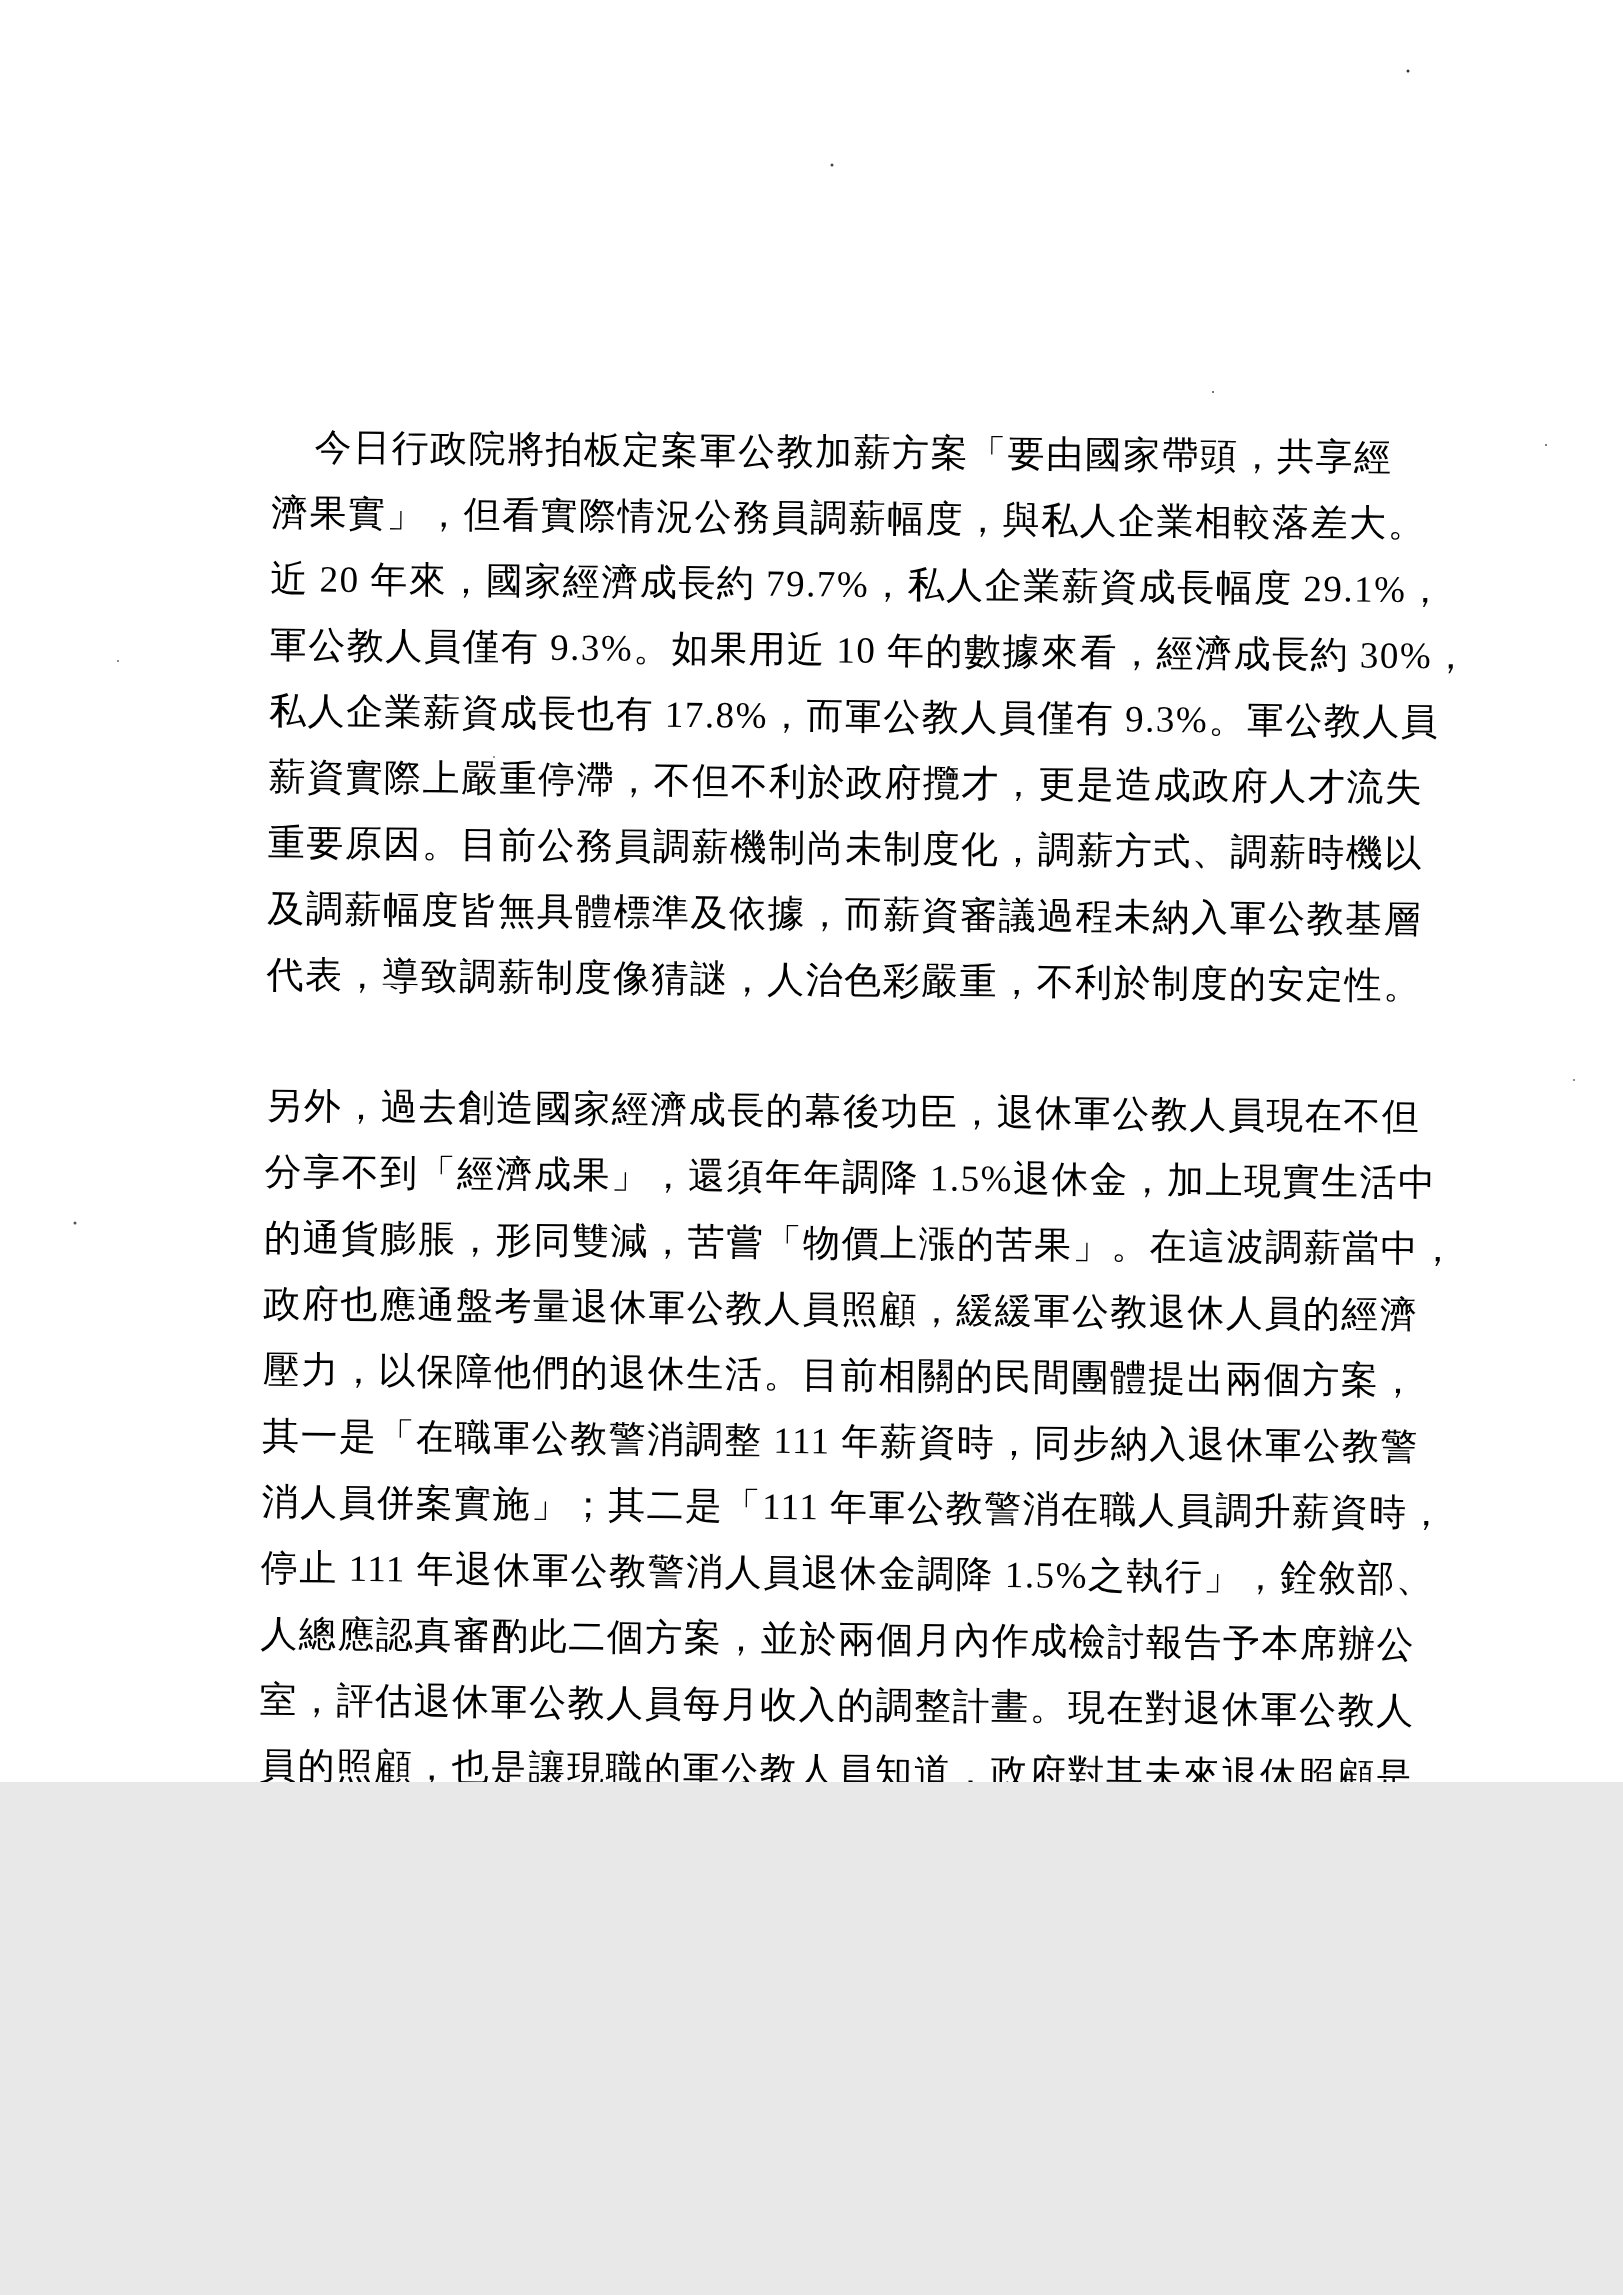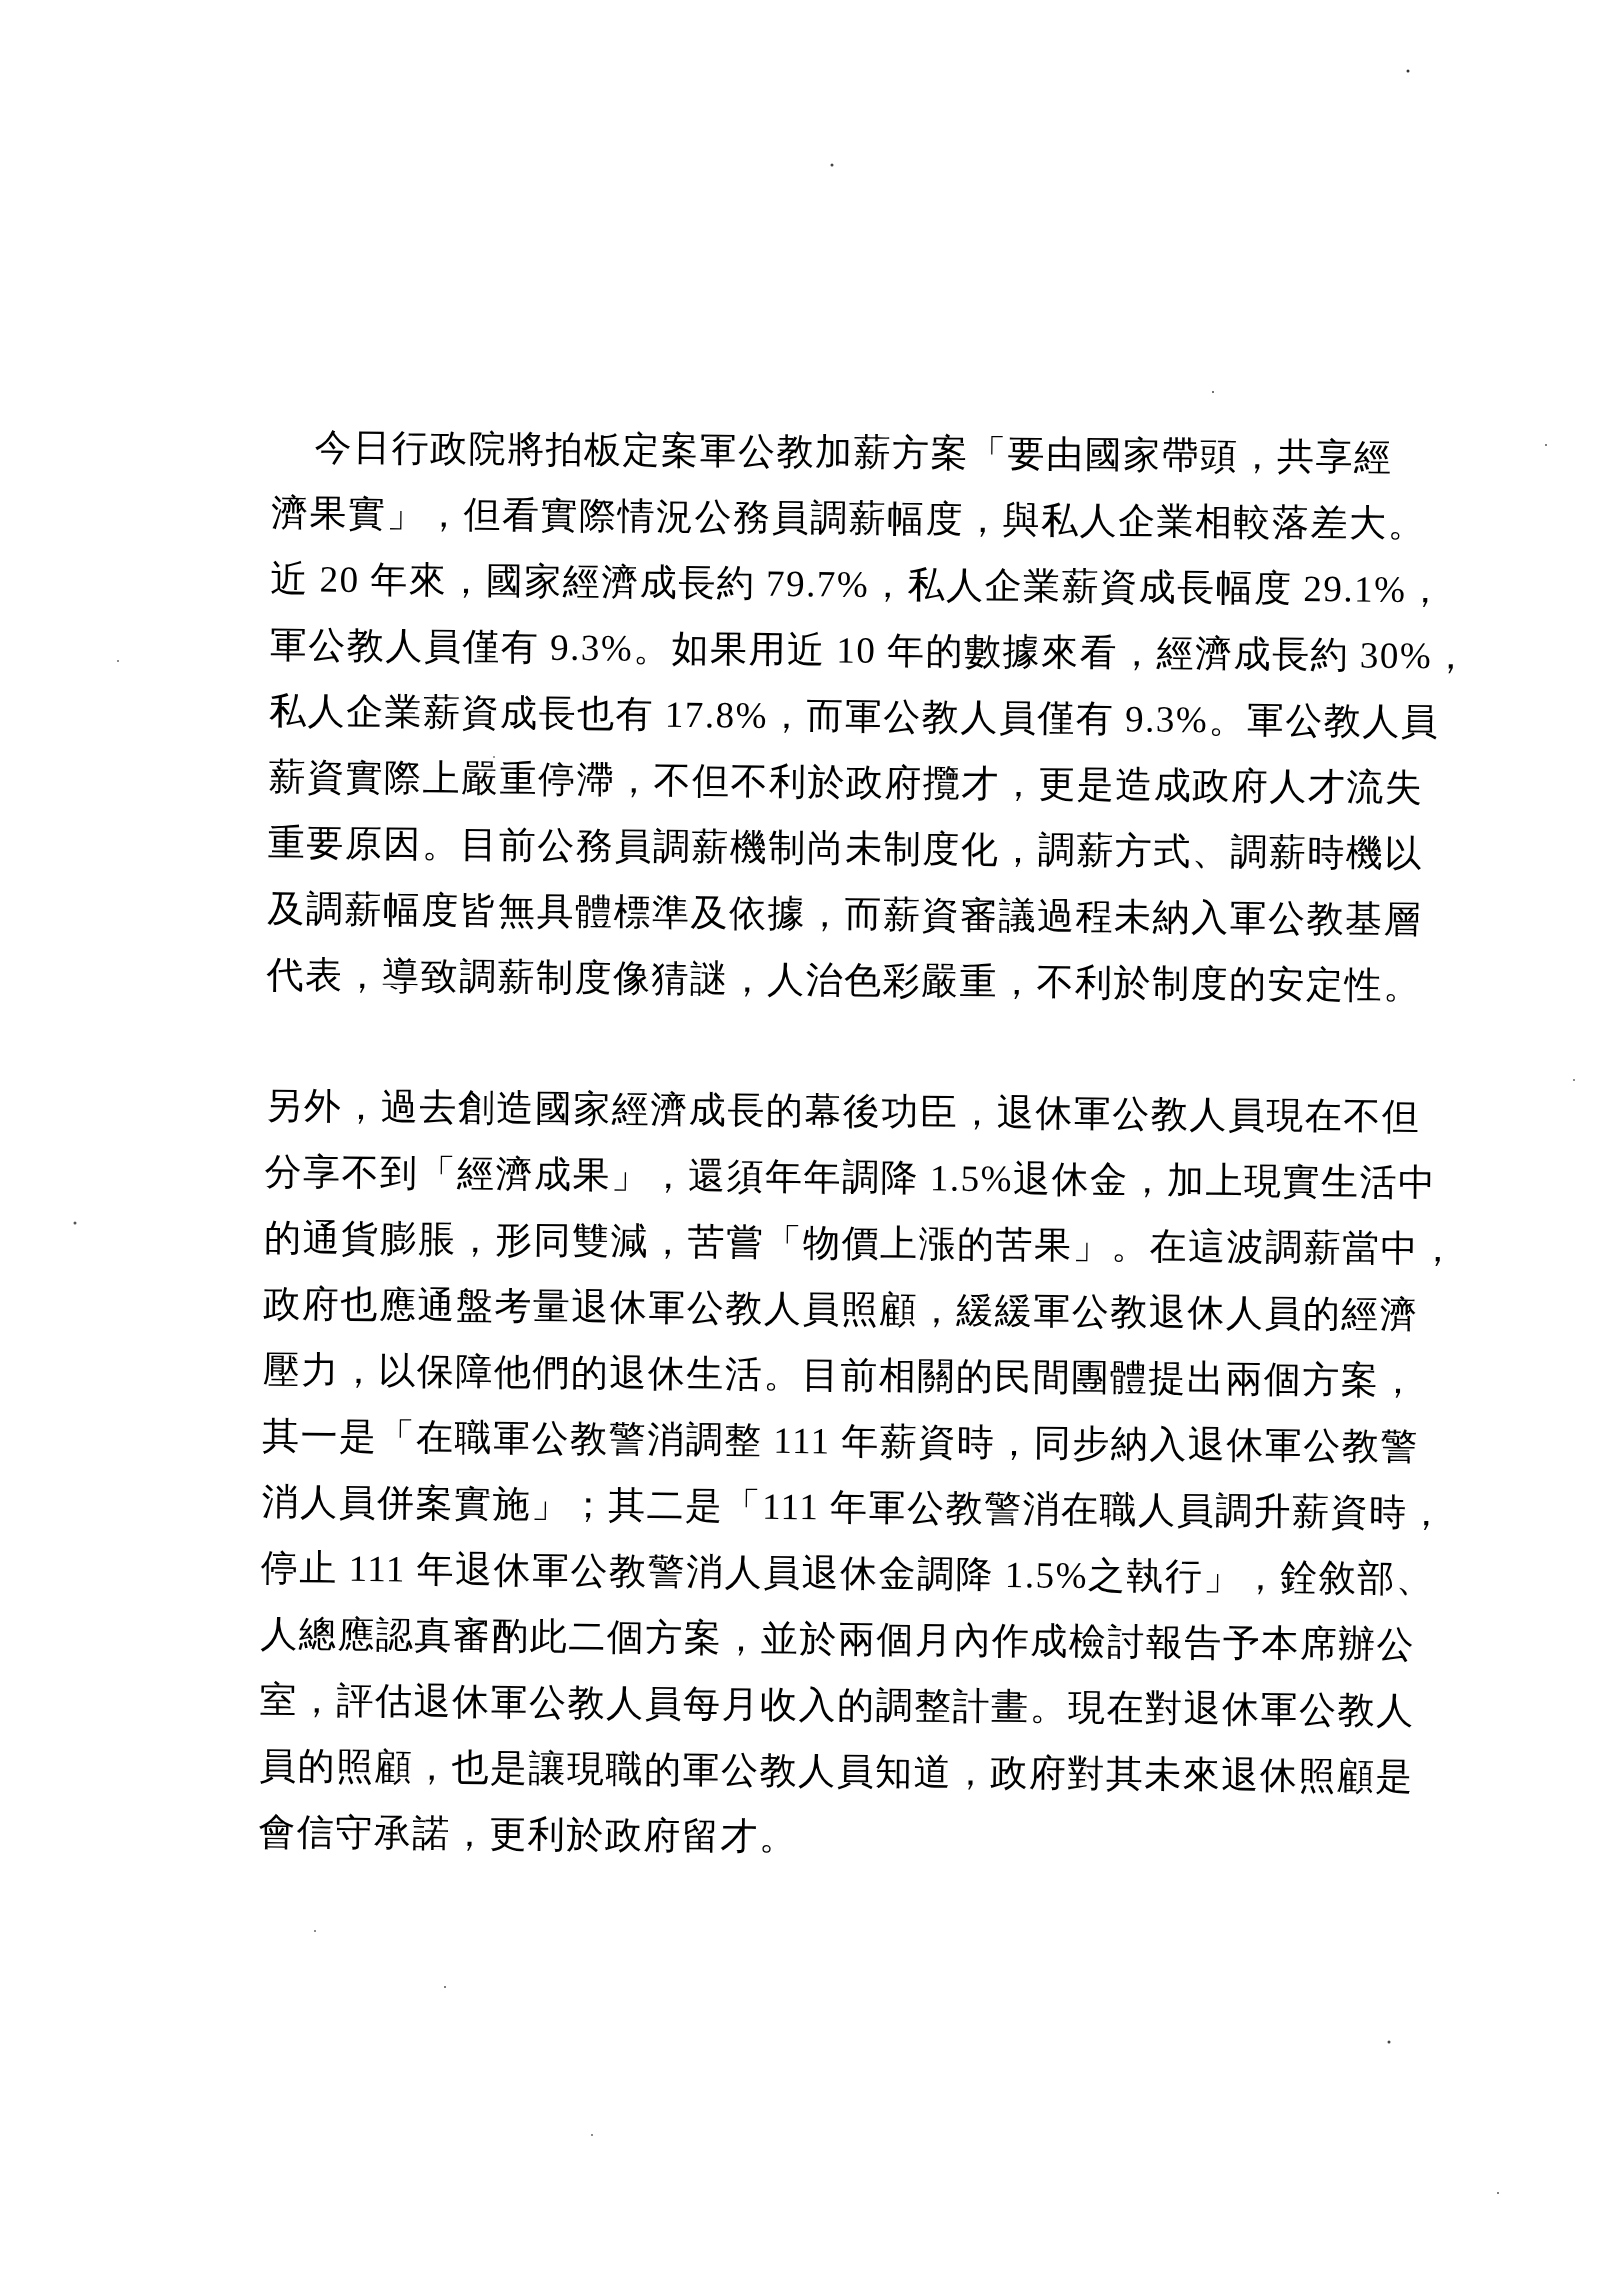--- a/index.html
+++ b/index.html
@@ -3,21 +3,21 @@
 <meta charset="utf-8">
 <style>
   html, body {
     margin: 0;
     padding: 0;
     background: #e8e8e8;
   }
   .page {
     position: relative;
     width: 1624px;
-    height: 2295px;
+    height: 1782px;
     background: #ffffff;
     overflow: hidden;
     font-family: "Liberation Serif", "DejaVu Serif", serif;
     color: #000000;
   }
   .text-block {
     position: absolute;
     left: 272px;
     top: 414px;
     width: 1187px;

